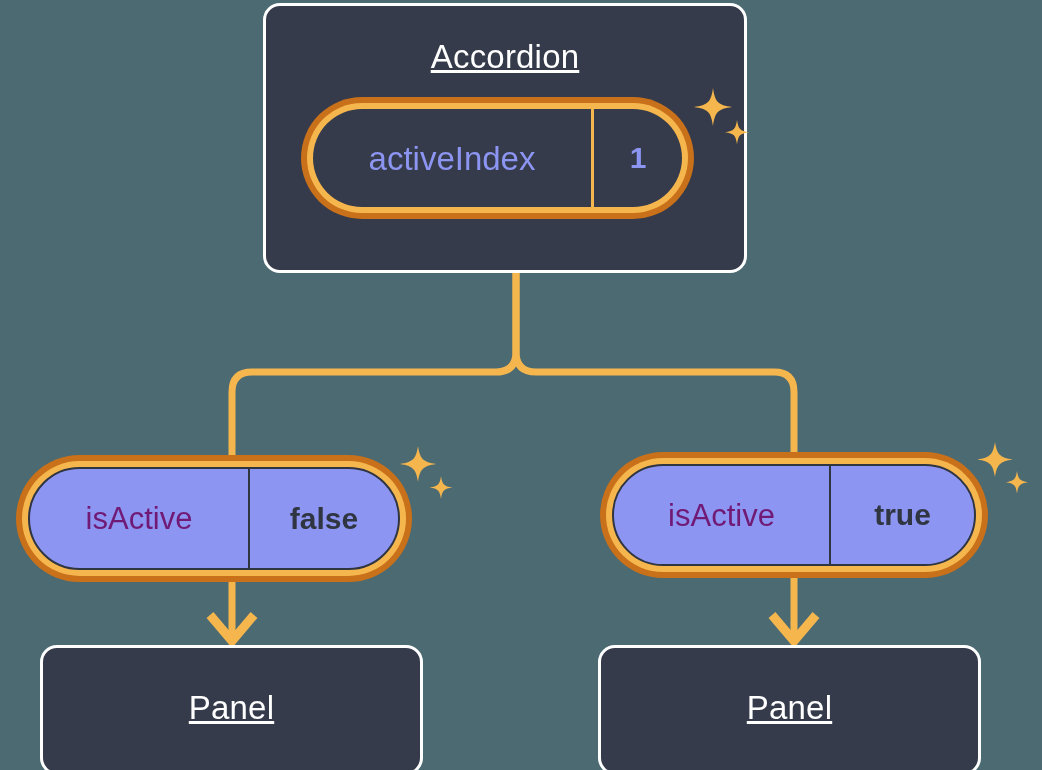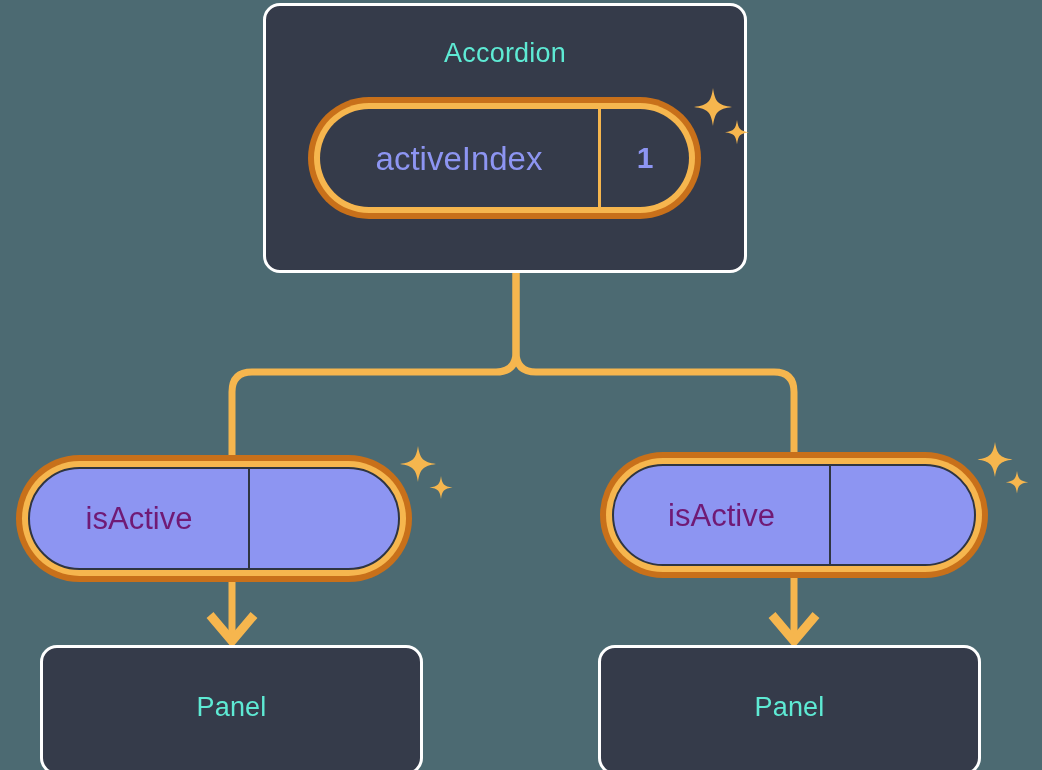--- a/index.html
+++ b/index.html
@@ -30,25 +30,26 @@
     position: absolute;
     box-sizing: border-box;
     background: #353b4a;
     border: 3px solid #ffffff;
     border-radius: 17px;
     display: flex;
     align-items: center;
     justify-content: center;
   }
   .comp-title {
-    color: #5eead4;
-    font-size: 27px;
+    color: #ffffff;
+    font-size: 33px;
     font-weight: 400;
     letter-spacing: 0.2px;
     line-height: 1;
+    text-decoration: underline;
   }
 
   #accordion-box {
     left: 263px; top: 3px;
     width: 484px; height: 270px;
     align-items: flex-start;
     justify-content: center;
     padding-top: 34px;
   }
   #panel-left-box {
@@ -90,21 +91,21 @@
   .pill-key, .pill-val {
     display: flex;
     align-items: center;
     justify-content: center;
     line-height: 1;
     white-space: nowrap;
   }
 
   
   #pill-activeindex {
-    left: 308px; top: 97px;
+    left: 301px; top: 97px;
     width: 393px; height: 122px;
   }
   #pill-activeindex .pill-inner {
     background: #353b4a;
   }
   #pill-activeindex .pill-key {
     flex: 0 0 278px;
     color: #8d95f2;
     font-size: 33px;
     font-weight: 400;
@@ -185,37 +186,39 @@
 
   <svg class="sparkle-group" style="left:690px; top:82px;" width="70" height="80" viewBox="0 0 70 80">
     <path d="M23 6 C25 20 28 23 42 25 C28 27 25 30 23 44 C21 30 18 27 4 25 C18 23 21 20 23 6 Z" fill="#f6b64e"></path>
     <path d="M47 38 C48.3 47 50 49 59 50.3 C50 51.6 48.3 53.3 47 62.3 C45.7 53.3 44 51.6 35 50.3 C44 49 45.7 47 47 38 Z" fill="#f6b64e"></path>
   </svg>
 
   <div class="pill-wrap pill-light" id="pill-isactive-left">
     <div class="pill-mid">
       <div class="pill-inner">
         <div class="pill-key">isActive</div>
+        <div class="pill-val">false</div>
       </div>
     </div>
   </div>
 
   <svg class="sparkle-group" style="left:396px; top:440px;" width="66" height="76" viewBox="0 0 66 76">
     <path d="M22 6 C24 19 27 22 40 24 C27 26 24 29 22 42 C20 29 17 26 4 24 C17 22 20 19 22 6 Z" fill="#f6b64e"></path>
     <path d="M45 36 C46.2 44.6 47.9 46.3 56.5 47.5 C47.9 48.7 46.2 50.4 45 59 C43.8 50.4 42.1 48.7 33.5 47.5 C42.1 46.3 43.8 44.6 45 36 Z" fill="#f6b64e"></path>
   </svg>
 
   <div class="comp-box" id="panel-left-box">
     <span class="comp-title">Panel</span>
   </div>
 
   <div class="pill-wrap pill-light" id="pill-isactive-right">
     <div class="pill-mid">
       <div class="pill-inner">
         <div class="pill-key">isActive</div>
+        <div class="pill-val">true</div>
       </div>
     </div>
   </div>
 
   <svg class="sparkle-group" style="left:974px; top:436px;" width="62" height="72" viewBox="0 0 62 72">
     <path d="M21 6 C23 18.5 26 21.5 38.5 23.5 C26 25.5 23 28.5 21 41 C19 28.5 16 25.5 3.5 23.5 C16 21.5 19 18.5 21 6 Z" fill="#f6b64e"></path>
     <path d="M43 35 C44.2 43.3 45.9 45 54.2 46.2 C45.9 47.4 44.2 49.1 43 57.4 C41.8 49.1 40.1 47.4 31.8 46.2 C40.1 45 41.8 43.3 43 35 Z" fill="#f6b64e"></path>
   </svg>
 
   <div class="comp-box" id="panel-right-box">

